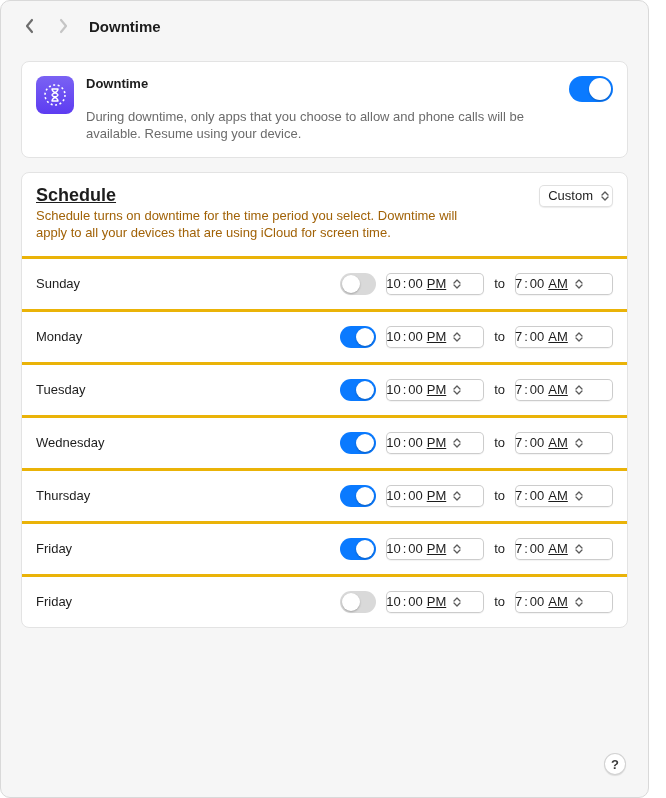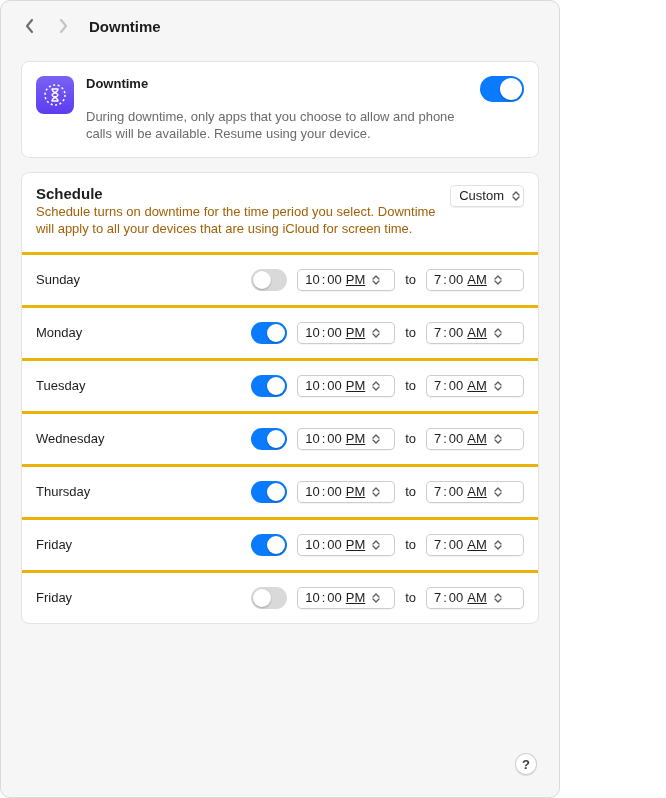--- a/index.html
+++ b/index.html
@@ -7,21 +7,21 @@
   body {
     width: 666px;
     height: 798px;
     background: #fff;
     font-family: -apple-system, "Helvetica Neue", Arial, sans-serif;
     font-size: 13px;
     color: #1d1d1d;
     position: relative;
   }
   .window {
-    width: 560px;
+    width: 649px;
     height: 798px;
     background: #f6f6f6;
     border: 1px solid #d9d9d9;
     border-radius: 10px;
     overflow: hidden;
     position: relative;
   }
   
   .titlebar {
     height: 50px;
@@ -124,22 +124,23 @@
     overflow: hidden;
   }
   .sched-header {
     padding: 12px 14px 14px 14px;
     display: flex;
     align-items: flex-start;
     gap: 10px;
   }
   .sched-header-text { flex: 1; }
   .sched-title {
-    font-size: 15px;
+    font-size: 18px;
     font-weight: 600;
+    text-decoration: underline;
   }
   .sched-desc {
     font-size: 13px;
     color: #a16207;
     margin-top: 2px;
     line-height: 1.3;
     max-width: 430px;
   }
   
   .popup-btn {
@@ -176,21 +177,20 @@
   }
   .time-picker {
     height: 22px;
     background: #fff;
     border-radius: 5px;
     box-shadow: inset 0 0 0 1px rgba(0,0,0,0.2), 0 1px 1px rgba(0,0,0,0.05);
     display: flex;
     align-items: center;
     font-size: 13px;
     cursor: text;
-    padding-left: 8px;
     gap: 1px;
     min-width: 98px;
   }
   .time-sep { padding: 0 1px; }
   .ampm { padding-left: 3px; text-decoration: underline; }
   .stepper {
     margin-left: 6px;
     display: flex;
     flex-direction: column;
     align-items: center;

